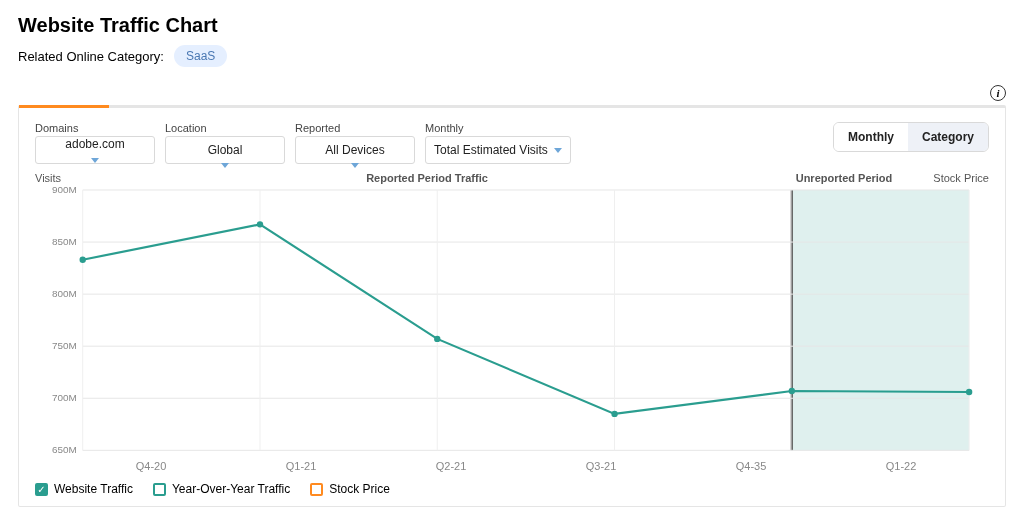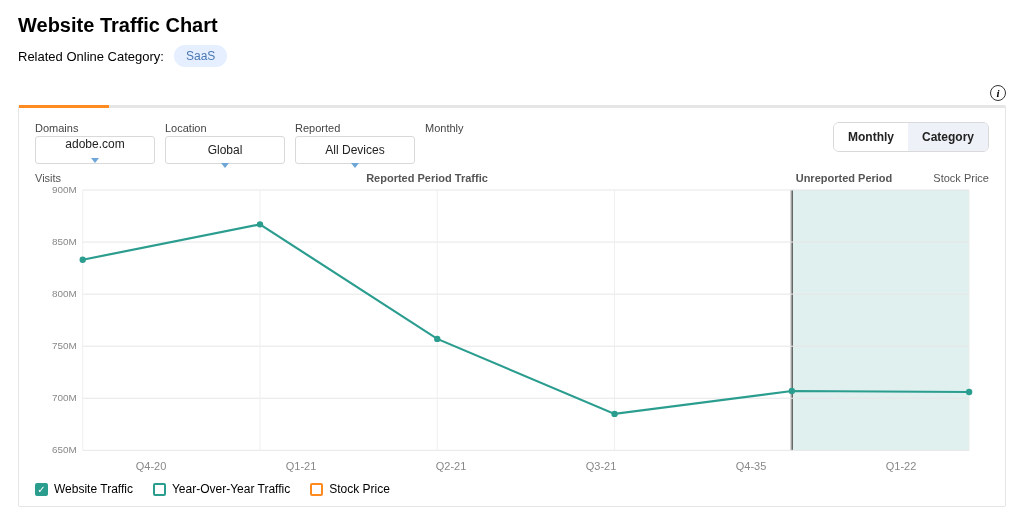--- a/index.html
+++ b/index.html
@@ -111,20 +111,24 @@
         <svg class="devices-icon" viewBox="0 0 24 24" fill="none" stroke="#888" stroke-width="2">
             <rect x="3" y="5" width="14" height="10" rx="1"></rect>
             <rect x="15" y="9" width="6" height="11" rx="1"></rect>
           </svg>
         <span class="dd-text">All Devices</span>
         <span class="chevron"></span>
       </div>
     </div>
     <div class="control">
       <span class="control-label">Monthly</span>
+      <div class="dropdown">
+        <span class="dd-text">Total Estimated Visits</span>
+        <span class="chevron"></span>
+      </div>
     </div>
     <div class="seg">
       <button>Monthly</button>
       <button class="active">Category</button>
     </div>
   </div>
 
   <div class="chart-head">
     <span class="lbl">Visits</span>
     <span class="rep">Reported Period Traffic</span>

